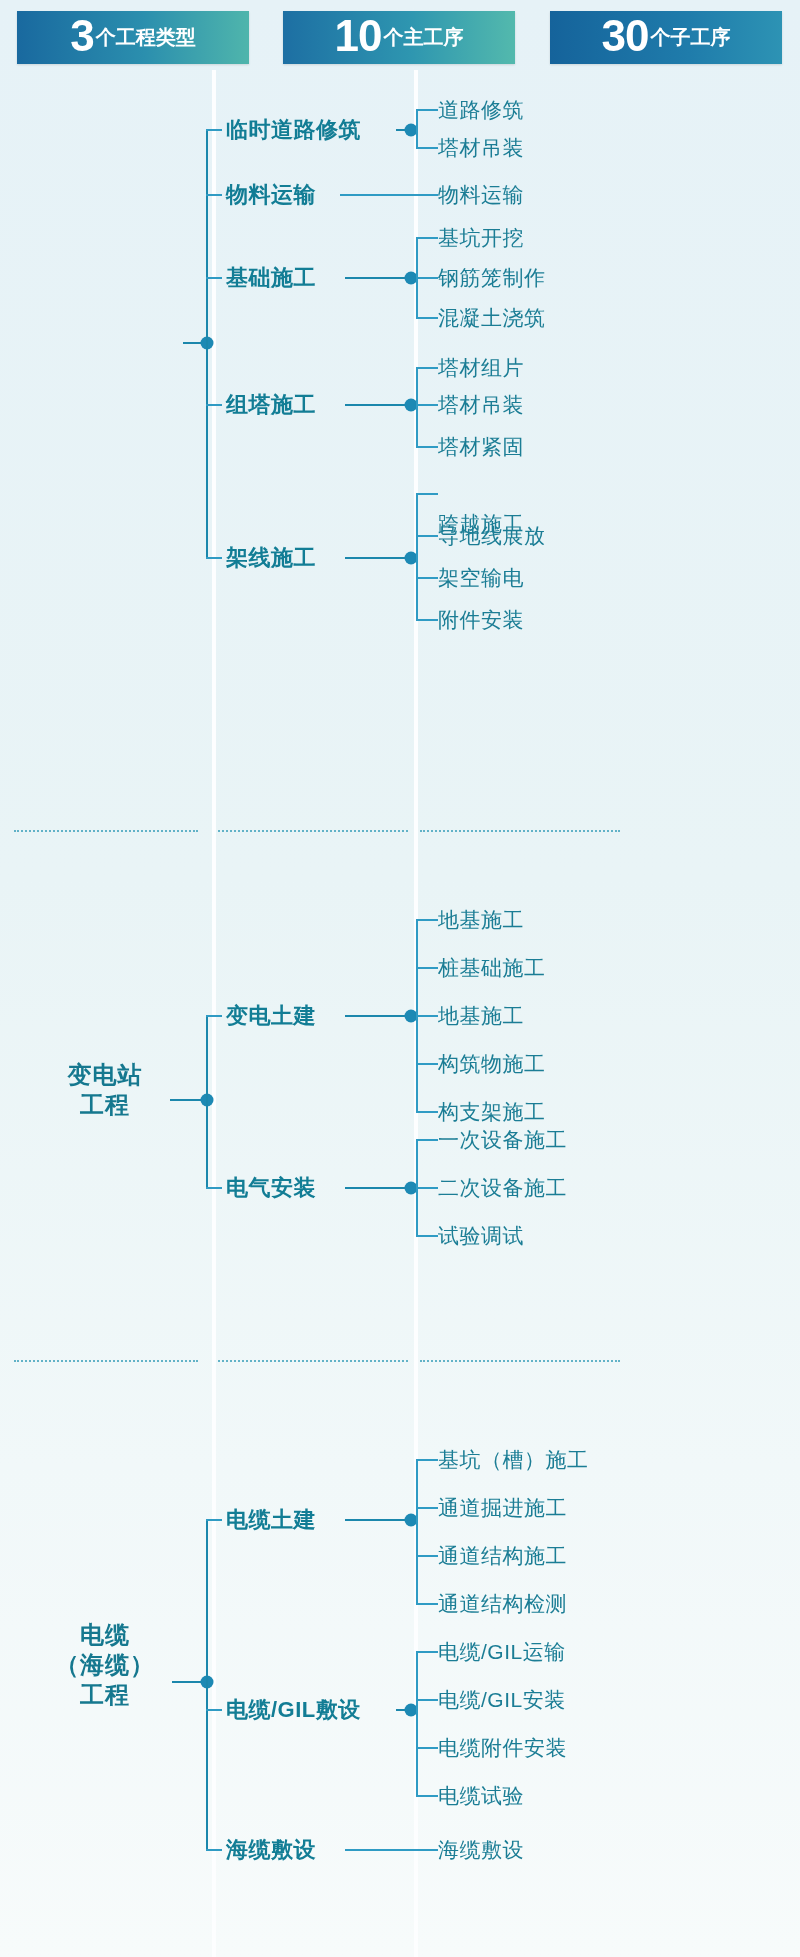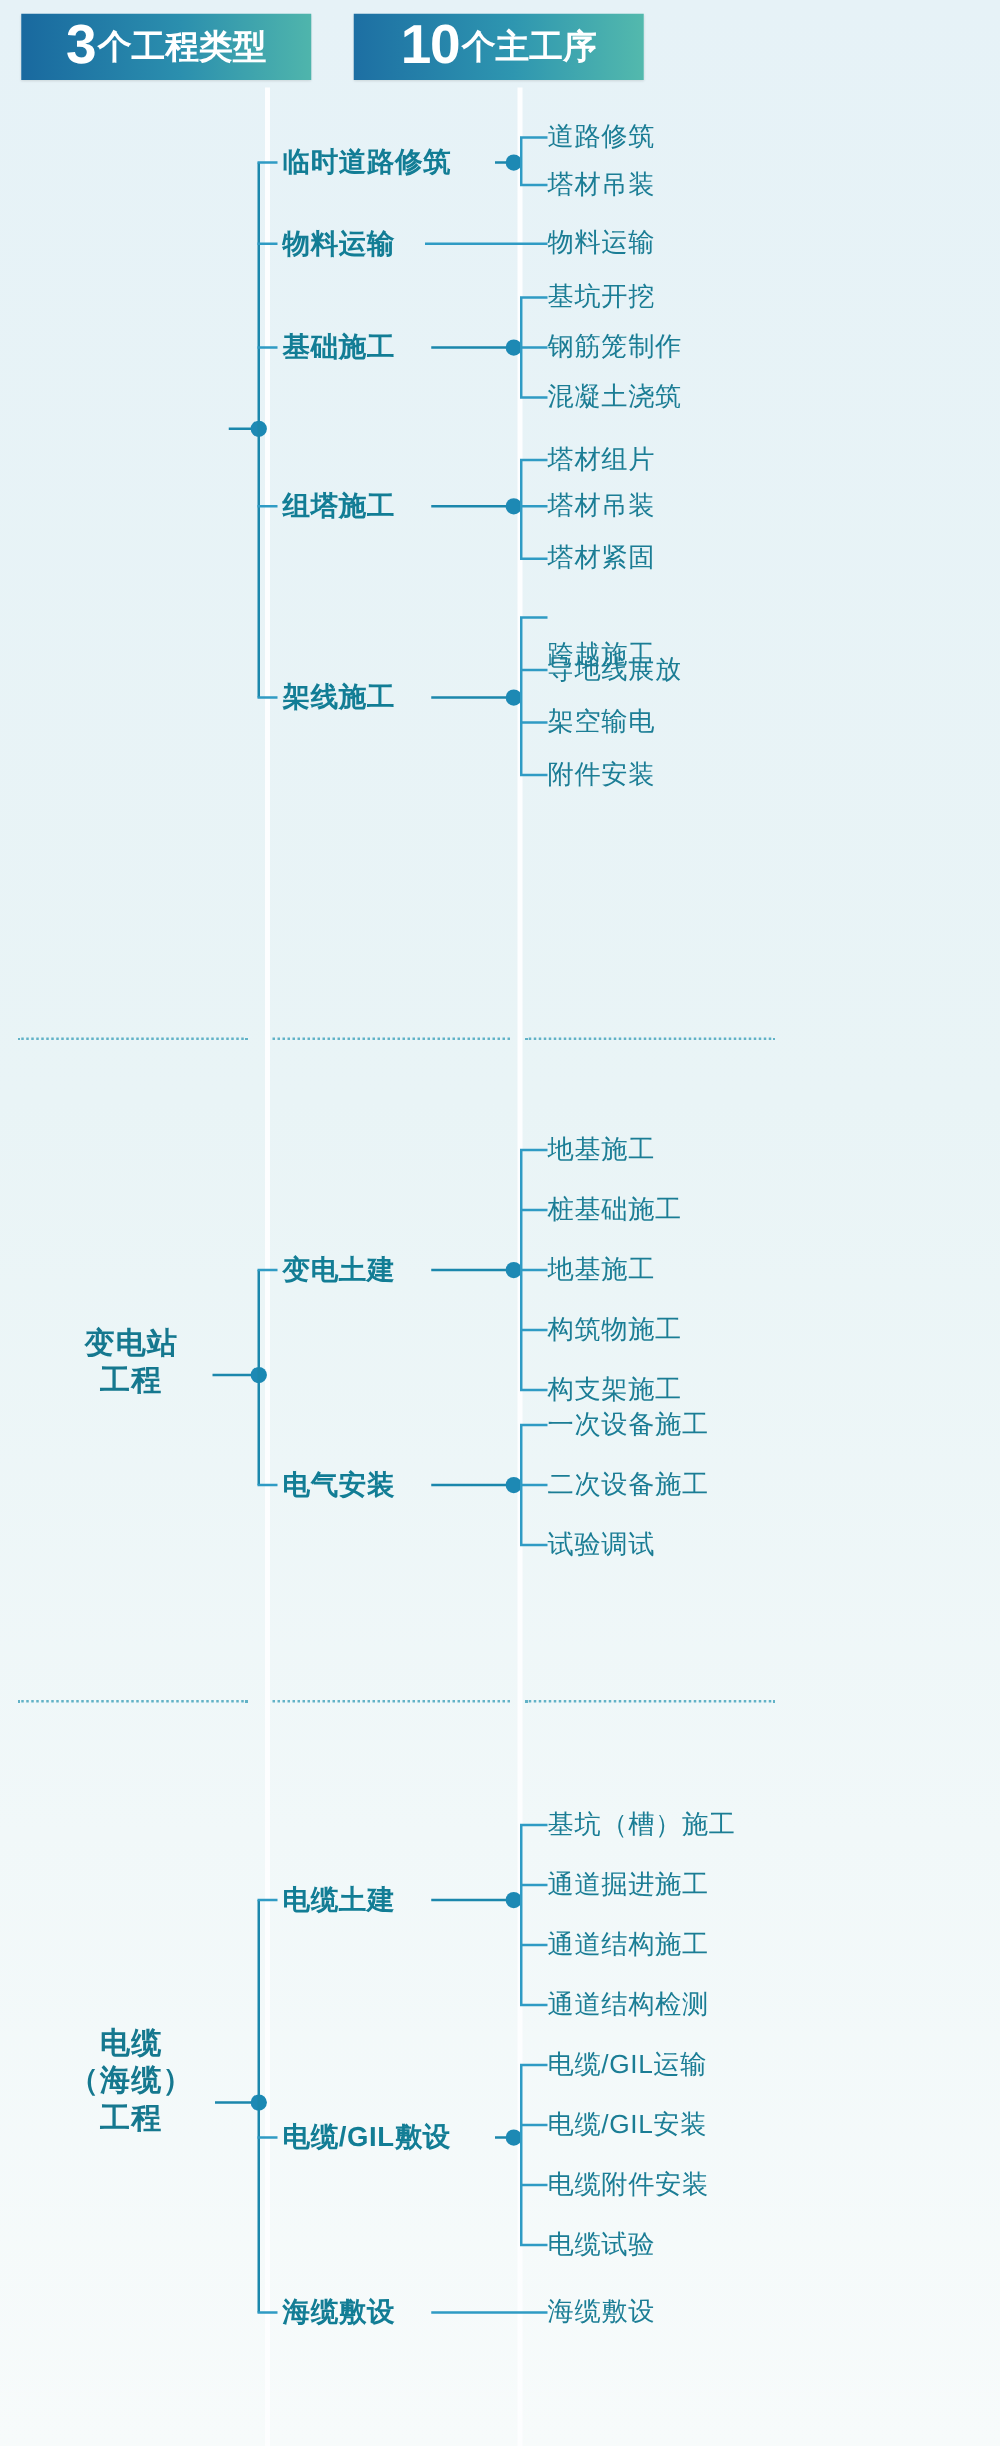--- a/index.html
+++ b/index.html
@@ -50,21 +50,21 @@
   .hdr-box.b3 { background: linear-gradient(90deg, #15639b 0%, #1f7cab 60%, #2d93b4 100%); }
   .hdr-num {
     font-size: 44px;
     font-weight: 700;
     line-height: 44px;
     letter-spacing: -1px;
     position: relative;
     top: -1px;
   }
   .hdr-txt {
-    font-size: 27px;
+    font-size: 20px;
     font-weight: 700;
     line-height: 30px;
     margin-left: 2px;
     letter-spacing: 0px;
   }
 
   
   .col-sep {
     position: absolute;
     top: 70px;
@@ -149,20 +149,26 @@
         <span class="hdr-num">3</span>
         <span class="hdr-txt">个工程类型</span>
       </div>
     </div>
     <div class="hdr-cell c2">
       <div class="hdr-box b2">
         <span class="hdr-num">10</span>
         <span class="hdr-txt">个主工序</span>
       </div>
     </div>
+    <div class="hdr-cell c3">
+      <div class="hdr-box b3">
+        <span class="hdr-num">30</span>
+        <span class="hdr-txt">个子工序</span>
+      </div>
+    </div>
   </div>
 
   <div class="col-sep s1"></div>
   <div class="col-sep s2"></div>
 
   <div class="dotted" style="left:14px; top:830px; width:184px;"></div>
   <div class="dotted" style="left:218px;top:830px; width:190px;"></div>
   <div class="dotted" style="left:420px;top:830px; width:200px;"></div>
 
   <div class="dotted" style="left:14px; top:1360px; width:184px;"></div>

